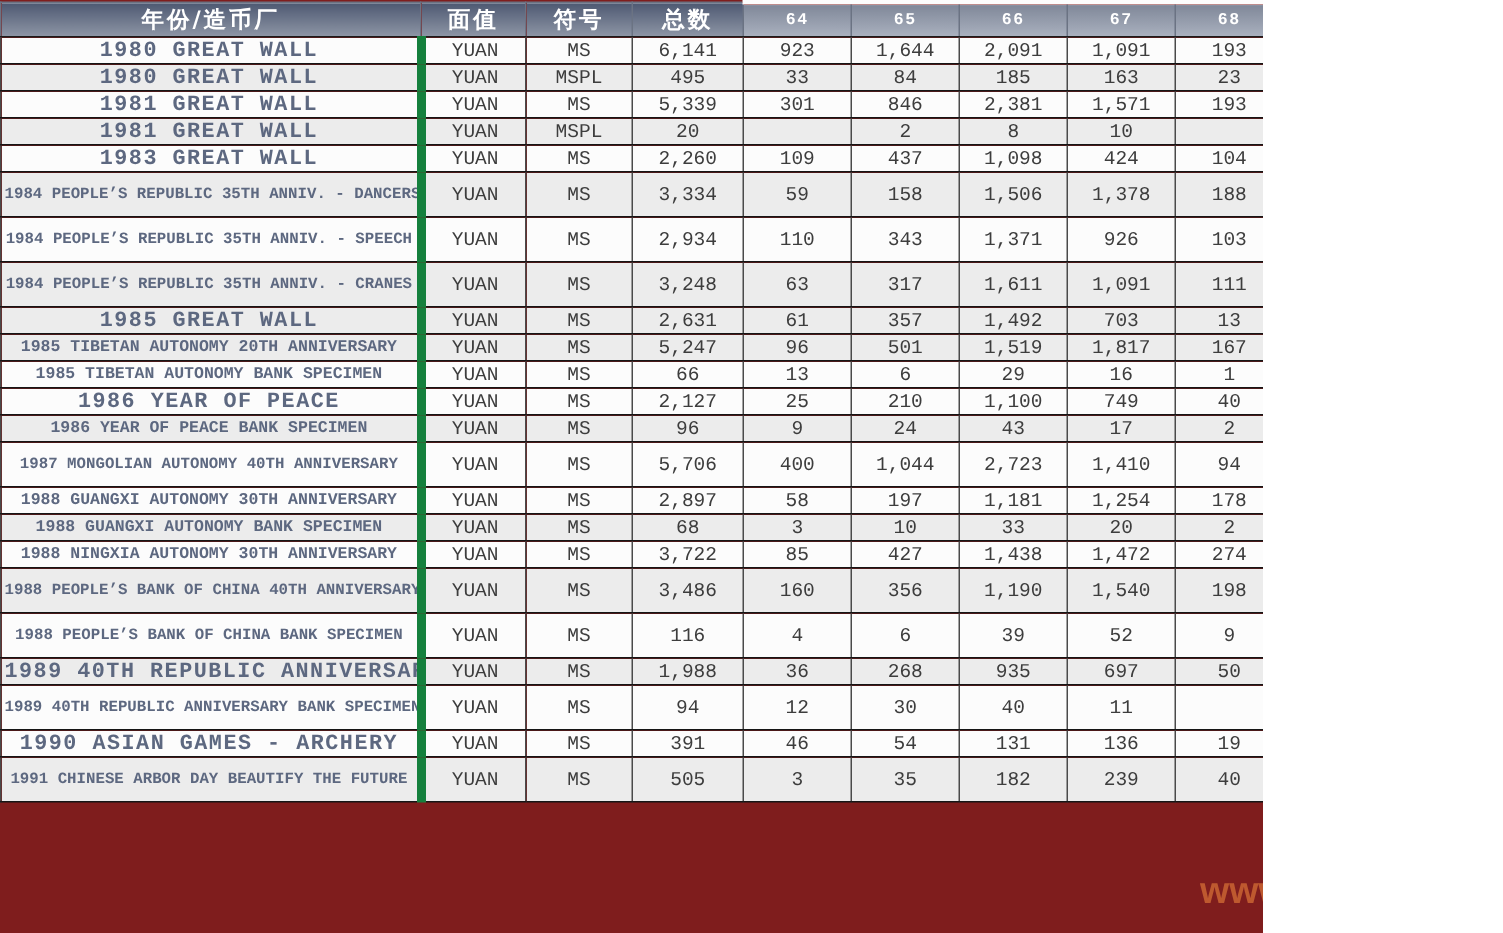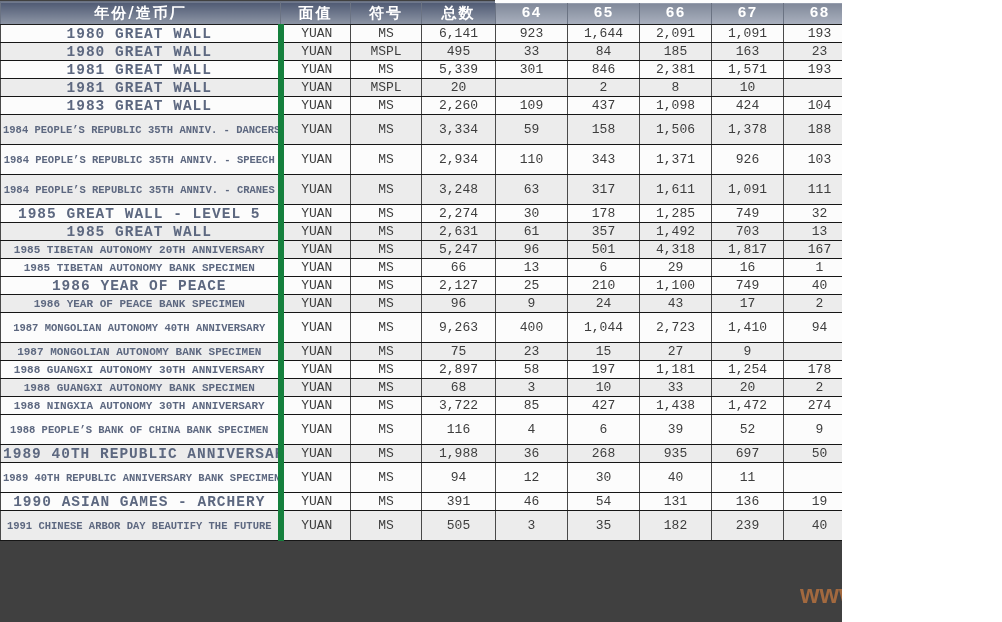--- a/index.html
+++ b/index.html
@@ -1,20 +1,20 @@
 <!DOCTYPE html>
 <html><head>
 <meta charset="utf-8">
 <style>
   html,body{margin:0;padding:0;background:#fff;}
   .screen{
     position:relative;
     width:842px;height:622px;
     overflow:hidden;
-    background:#404040;
+    background:#7f1d1d;
     font-family:"Liberation Mono","DejaVu Sans Mono",monospace;
   }
   table.census{
     border-collapse:collapse;
     table-layout:fixed;
     width:1002px;
   }
   table.census th, table.census td{
     padding:0 2px;
     text-align:center;
@@ -32,21 +32,21 @@
   }
   thead th.zh{
     background:linear-gradient(#4f5a73,#8e96a6);
     font-family:"DejaVu Sans","Liberation Sans",sans-serif;
     font-size:15px;
     letter-spacing:2px;
   }
   thead th.num{
     background:linear-gradient(#808899,#aab1bf);
     border-top:3px solid #fdfdfd;
-    font-size:15px;
+    font-size:11px;
     letter-spacing:1px;
     margin-top:19px;
   }
   
   tbody td{
     border:1px solid #4a4a4a;
     border-top:1px solid #161616;
     border-bottom:1px solid #161616;
     color:#3d3d3d;
     font-size:13px;
@@ -208,54 +208,41 @@
           <td>MS</td>
           <td>3,248</td>
           <td>63</td>
           <td>317</td>
           <td>1,611</td>
           <td>1,091</td>
           <td>111</td>
           <td>36</td>
           <td></td>
         </tr>
-        <tr class="odd single">
-          <td class="rowlabel lab-lg">1985 GREAT WALL - LEVEL 5</td>
-          <td>YUAN</td>
-          <td>MS</td>
-          <td>2,274</td>
-          <td>30</td>
-          <td>178</td>
-          <td>1,285</td>
-          <td>749</td>
-          <td>32</td>
-          <td></td>
-          <td></td>
-        </tr>
         <tr class="even single">
           <td class="rowlabel lab-lg">1985 GREAT WALL</td>
           <td>YUAN</td>
           <td>MS</td>
           <td>2,631</td>
           <td>61</td>
           <td>357</td>
           <td>1,492</td>
           <td>703</td>
           <td>13</td>
           <td></td>
           <td></td>
         </tr>
         <tr class="even single">
           <td class="rowlabel lab-md">1985 TIBETAN AUTONOMY 20TH ANNIVERSARY</td>
           <td>YUAN</td>
           <td>MS</td>
           <td>5,247</td>
           <td>96</td>
           <td>501</td>
-          <td>4,318</td>
+          <td>1,519</td>
           <td>1,817</td>
           <td>167</td>
           <td>82</td>
           <td></td>
         </tr>
         <tr class="odd single">
           <td class="rowlabel lab-md">1985 TIBETAN AUTONOMY BANK SPECIMEN</td>
           <td>YUAN</td>
           <td>MS</td>
           <td>66</td>
@@ -290,40 +277,27 @@
           <td>43</td>
           <td>17</td>
           <td>2</td>
           <td></td>
           <td></td>
         </tr>
         <tr class="odd tall">
           <td class="rowlabel lab-sm">1987 MONGOLIAN AUTONOMY 40TH ANNIVERSARY</td>
           <td>YUAN</td>
           <td>MS</td>
-          <td>9,263</td>
+          <td>5,706</td>
           <td>400</td>
           <td>1,044</td>
           <td>2,723</td>
           <td>1,410</td>
           <td>94</td>
           <td>4</td>
-          <td></td>
-        </tr>
-        <tr class="even single">
-          <td class="rowlabel lab-md">1987 MONGOLIAN AUTONOMY BANK SPECIMEN</td>
-          <td>YUAN</td>
-          <td>MS</td>
-          <td>75</td>
-          <td>23</td>
-          <td>15</td>
-          <td>27</td>
-          <td>9</td>
-          <td></td>
-          <td></td>
           <td></td>
         </tr>
         <tr class="odd single">
           <td class="rowlabel lab-md">1988 GUANGXI AUTONOMY 30TH ANNIVERSARY</td>
           <td>YUAN</td>
           <td>MS</td>
           <td>2,897</td>
           <td>58</td>
           <td>197</td>
           <td>1,181</td>
@@ -351,20 +325,33 @@
           <td>MS</td>
           <td>3,722</td>
           <td>85</td>
           <td>427</td>
           <td>1,438</td>
           <td>1,472</td>
           <td>274</td>
           <td>9</td>
           <td></td>
         </tr>
+        <tr class="even tall">
+          <td class="rowlabel lab-sm">1988 PEOPLE’S BANK OF CHINA 40TH ANNIVERSARY</td>
+          <td>YUAN</td>
+          <td>MS</td>
+          <td>3,486</td>
+          <td>160</td>
+          <td>356</td>
+          <td>1,190</td>
+          <td>1,540</td>
+          <td>198</td>
+          <td>7</td>
+          <td></td>
+        </tr>
         <tr class="odd tall">
           <td class="rowlabel lab-sm">1988 PEOPLE’S BANK OF CHINA BANK SPECIMEN</td>
           <td>YUAN</td>
           <td>MS</td>
           <td>116</td>
           <td>4</td>
           <td>6</td>
           <td>39</td>
           <td>52</td>
           <td>9</td>

